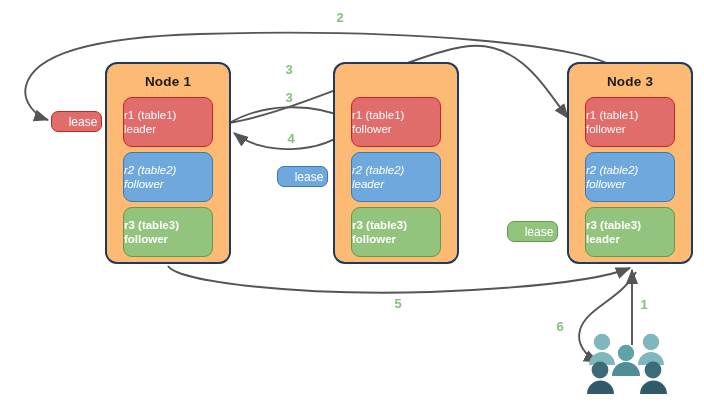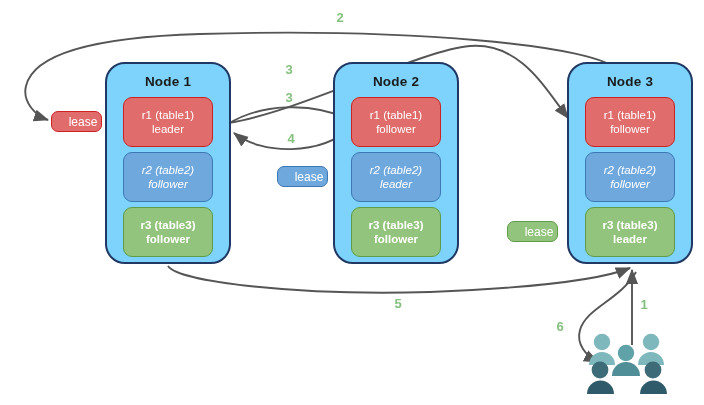--- a/index.html
+++ b/index.html
@@ -1,27 +1,27 @@
 <!DOCTYPE html>
 <html><head>
 <meta charset="utf-8">
 <style>
   html,body{margin:0;padding:0;background:#ffffff;}
   body{width:704px;height:405px;position:relative;overflow:hidden;
        font-family:"Liberation Sans","DejaVu Sans",sans-serif;}
   #canvas{position:absolute;left:0;top:0;width:704px;height:405px;}
   svg.layer{position:absolute;left:0;top:0;width:704px;height:405px;pointer-events:none;}
 
-  .node-box{position:absolute;background:#7dd3fc;border:2px solid #1f3864;
-            border-radius:20px;box-sizing:border-box;}
+  .node-box{position:absolute;background:#fdba74;border:2px solid #1f3864;
+            border-radius:12px;box-sizing:border-box;}
   .node-title{position:absolute;width:100%;text-align:center;top:10px;
               font-size:13.5px;font-weight:bold;color:#1a1a1a;letter-spacing:.2px;}
   .replica{position:absolute;left:16px;right:16px;height:50px;border-radius:9px;
            box-sizing:border-box;display:flex;flex-direction:column;
-           align-items:center;justify-content:center;color:#ffffff;
+           align-items:flex-start;justify-content:center;color:#ffffff;
            font-size:11.5px;line-height:14px;}
   .replica .l1{display:block;}
   .replica .l2{display:block;}
   .r-red{background:#e06c6c;border:1.6px solid #cc2222;}
   .r-blue{background:#6fa8dc;border:1.6px solid #3c78b4;font-style:italic;}
   .r-green{background:#93c47d;border:1.6px solid #5e9c4a;font-weight:bold;}
 
   .lease{position:absolute;border-radius:7px;box-sizing:border-box;
          display:flex;align-items:center;justify-content:center;
          color:#ffffff;font-size:12px;height:21px;padding-left:13px;}
@@ -72,21 +72,20 @@
       <span class="l1">r2 (table2)</span>
       <span class="l2">follower</span>
     </div>
     <div class="replica r-green" style="top:143px;">
       <span class="l1">r3 (table3)</span>
       <span class="l2">follower</span>
     </div>
   </div>
 
   <div class="node-box" style="left:333px;top:62px;width:126px;height:202px;">
-    <div class="node-title">Node 2</div>
     <div class="replica r-red" style="top:33px;">
       <span class="l1">r1 (table1)</span>
       <span class="l2">follower</span>
     </div>
     <div class="replica r-blue" style="top:88px;">
       <span class="l1">r2 (table2)</span>
       <span class="l2">leader</span>
     </div>
     <div class="replica r-green" style="top:143px;">
       <span class="l1">r3 (table3)</span>

